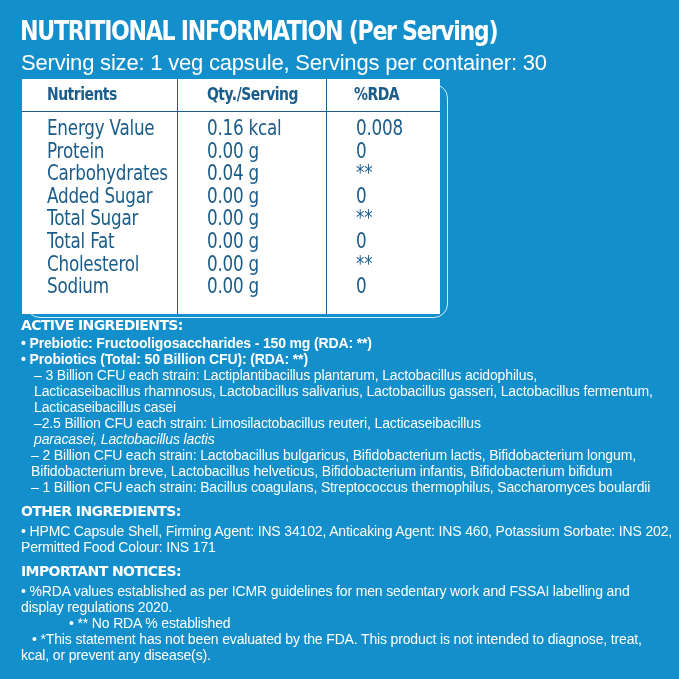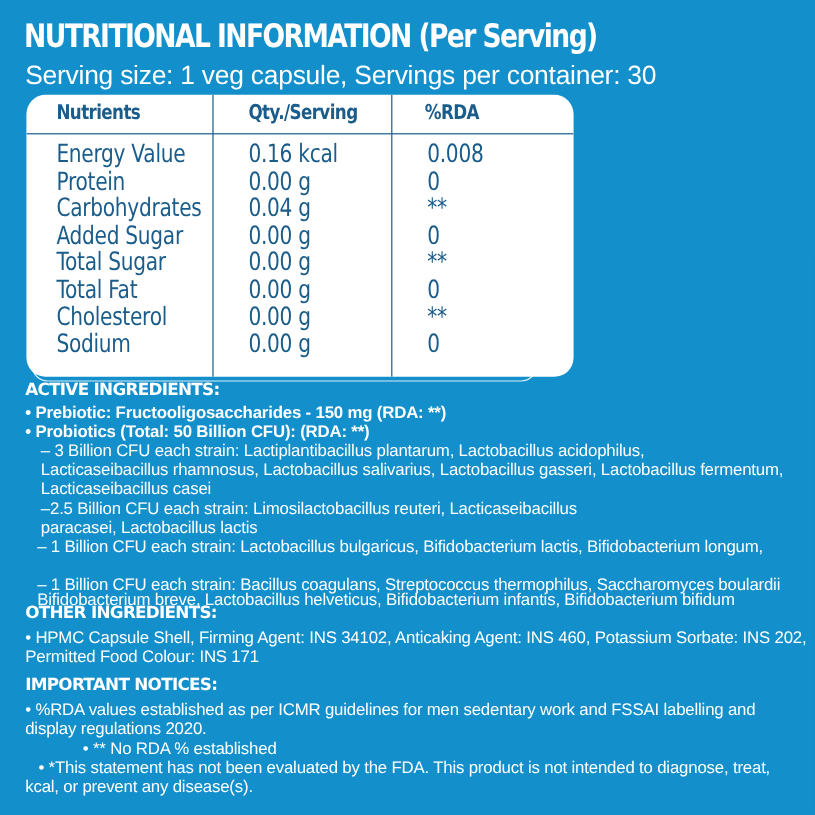--- a/index.html
+++ b/index.html
@@ -44,24 +44,24 @@
       width: 422px;
       height: 234px;
       border: 1.5px solid #d6eefa;
       border-radius: 14px;
       box-sizing: border-box;
     }
     .card {
       position: absolute;
       left: 22px;
       top: 79px;
-      width: 456px;
+      width: 418px;
       height: 235px;
       background: #ffffff;
-      border-radius: 16px;
+      border-radius: 0;
       color: #1a5c8a;
       overflow: hidden;
     }
     .card .vline {
       position: absolute;
       top: 0;
       bottom: 0;
       width: 1px;
       background: #1a5c8a;
     }
@@ -199,23 +199,23 @@
   </div>
 </div>
 
 <div class="section-h" style="top:316px;">ACTIVE INGREDIENTS:</div>
 <div class="line bold" style="left:21px; top:336px;">• Prebiotic: Fructooligosaccharides - 150 mg (RDA: **)</div>
 <div class="line bold" style="left:21px; top:352px;">• Probiotics (Total: 50 Billion CFU): (RDA: **)</div>
 <div class="line" style="left:34px; top:368px;">– 3 Billion CFU each strain: Lactiplantibacillus plantarum, Lactobacillus acidophilus,</div>
 <div class="line" style="left:34px; top:384px;">Lacticaseibacillus rhamnosus, Lactobacillus salivarius, Lactobacillus gasseri, Lactobacillus fermentum,</div>
 <div class="line" style="left:34px; top:400px;">Lacticaseibacillus casei</div>
 <div class="line" style="left:34px; top:416px;">–2.5 Billion CFU each strain: Limosilactobacillus reuteri, Lacticaseibacillus</div>
-<div class="line" style="left:34px; top:432px;">paracasei, Lactobacillus lactis</div>
-<div class="line" style="left:31px; top:448px;">– 1 Billion CFU each strain: Lactobacillus bulgaricus, Bifidobacterium lactis, Bifidobacterium longum,</div>
-<div class="line" style="left:31px; top:464px;margin-top:28px;">Bifidobacterium breve, Lactobacillus helveticus, Bifidobacterium infantis, Bifidobacterium bifidum</div>
+<div class="line" style="left:34px; top:432px;font-style:italic;">paracasei, Lactobacillus lactis</div>
+<div class="line" style="left:31px; top:448px;">– 2 Billion CFU each strain: Lactobacillus bulgaricus, Bifidobacterium lactis, Bifidobacterium longum,</div>
+<div class="line" style="left:31px; top:464px;">Bifidobacterium breve, Lactobacillus helveticus, Bifidobacterium infantis, Bifidobacterium bifidum</div>
 <div class="line" style="left:31px; top:480px;">– 1 Billion CFU each strain: Bacillus coagulans, Streptococcus thermophilus, Saccharomyces boulardii</div>
 
 <div class="section-h" style="top:502px;">OTHER INGREDIENTS:</div>
 <div class="line" style="left:21px; top:524px;">• HPMC Capsule Shell, Firming Agent: INS 34102, Anticaking Agent: INS 460, Potassium Sorbate: INS 202,</div>
 <div class="line" style="left:21px; top:540px;">Permitted Food Colour: INS 171</div>
 
 <div class="section-h" style="top:562px;">IMPORTANT NOTICES:</div>
 <div class="line" style="left:21px; top:584px;">• %RDA values established as per ICMR guidelines for men sedentary work and FSSAI labelling and</div>
 <div class="line" style="left:21px; top:600px;">display regulations 2020.</div>
 <div class="line" style="left:21px; top:616px;margin-left:48px;">• ** No RDA % established</div>

